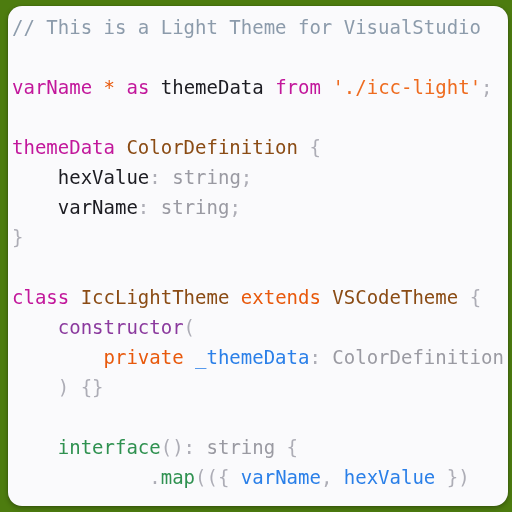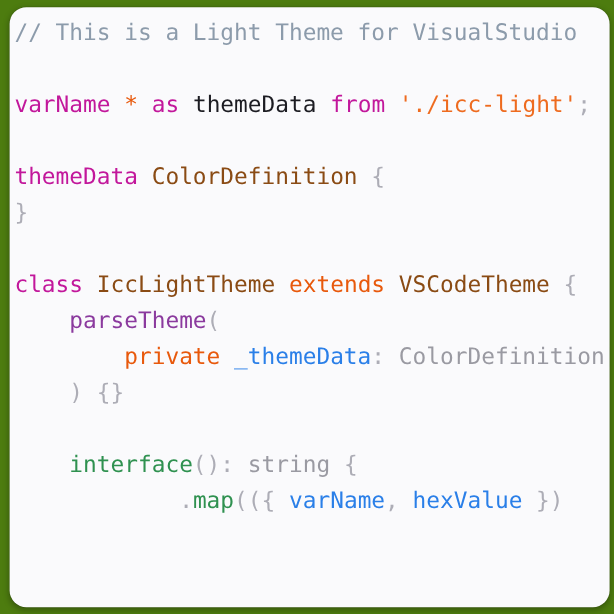--- a/index.html
+++ b/index.html
@@ -77,24 +77,26 @@
 
   <div class="editor-card">
 
     <div class="code-area">
 
     <div class="code-line"><span class="t-comment">// This is a Light Theme for VisualStudio</span></div>
         <div class="code-line">&nbsp;</div>
         <div class="code-line"><span class="t-keyword">varName</span><span class="t-plain"> </span><span class="t-op">*</span><span class="t-plain"> </span><span class="t-keyword">as</span><span class="t-plain"> themeData </span><span class="t-keyword">from</span><span class="t-plain"> </span><span class="t-string">'./icc-light'</span><span class="t-punct">;</span></div>
         <div class="code-line">&nbsp;</div>
         <div class="code-line"><span class="t-keyword">themeData</span><span class="t-plain"> </span><span class="t-type">ColorDefinition</span><span class="t-plain"> </span><span class="t-punct">{</span></div>
+        <div class="code-line"><span class="t-plain">    hexValue</span><span class="t-punct">:</span><span class="t-plain"> </span><span class="t-typeann">string</span><span class="t-punct">;</span></div>
+        <div class="code-line"><span class="t-plain">    varName</span><span class="t-punct">:</span><span class="t-plain"> </span><span class="t-typeann">string</span><span class="t-punct">;</span></div>
         <div class="code-line"><span class="t-punct">}</span></div>
         <div class="code-line">&nbsp;</div>
         <div class="code-line"><span class="t-keyword">class</span><span class="t-plain"> </span><span class="t-type">IccLightTheme</span><span class="t-plain"> </span><span class="t-keyword2">extends</span><span class="t-plain"> </span><span class="t-type">VSCodeTheme</span><span class="t-plain"> </span><span class="t-punct">{</span></div>
-        <div class="code-line"><span class="t-plain">    </span><span class="t-ctor">parseTheme</span><span class="t-punct">(</span></div>
+        <div class="code-line"><span class="t-plain">    </span><span class="t-ctor">constructor</span><span class="t-punct">(</span></div>
         <div class="code-line"><span class="t-plain">        </span><span class="t-keyword2">private</span><span class="t-plain"> </span><span class="t-var">_themeData</span><span class="t-punct">:</span><span class="t-plain"> </span><span class="t-typeann">ColorDefinition[]</span></div>
         <div class="code-line"><span class="t-plain">    </span><span class="t-punct">) {}</span></div>
         <div class="code-line">&nbsp;</div>
         <div class="code-line"><span class="t-plain">    </span><span class="t-method">interface</span><span class="t-punct">()</span><span class="t-punct">:</span><span class="t-plain"> </span><span class="t-typeann">string</span><span class="t-plain"> </span><span class="t-punct">{</span></div>
         <div class="code-line"><span class="t-plain">            </span><span class="t-punct">.</span><span class="t-method">map</span><span class="t-punct">(({ </span><span class="t-var">varName</span><span class="t-punct">, </span><span class="t-var">hexValue</span><span class="t-punct"> })</span></div>
       </div>
 
   </div>
 
 </div>

